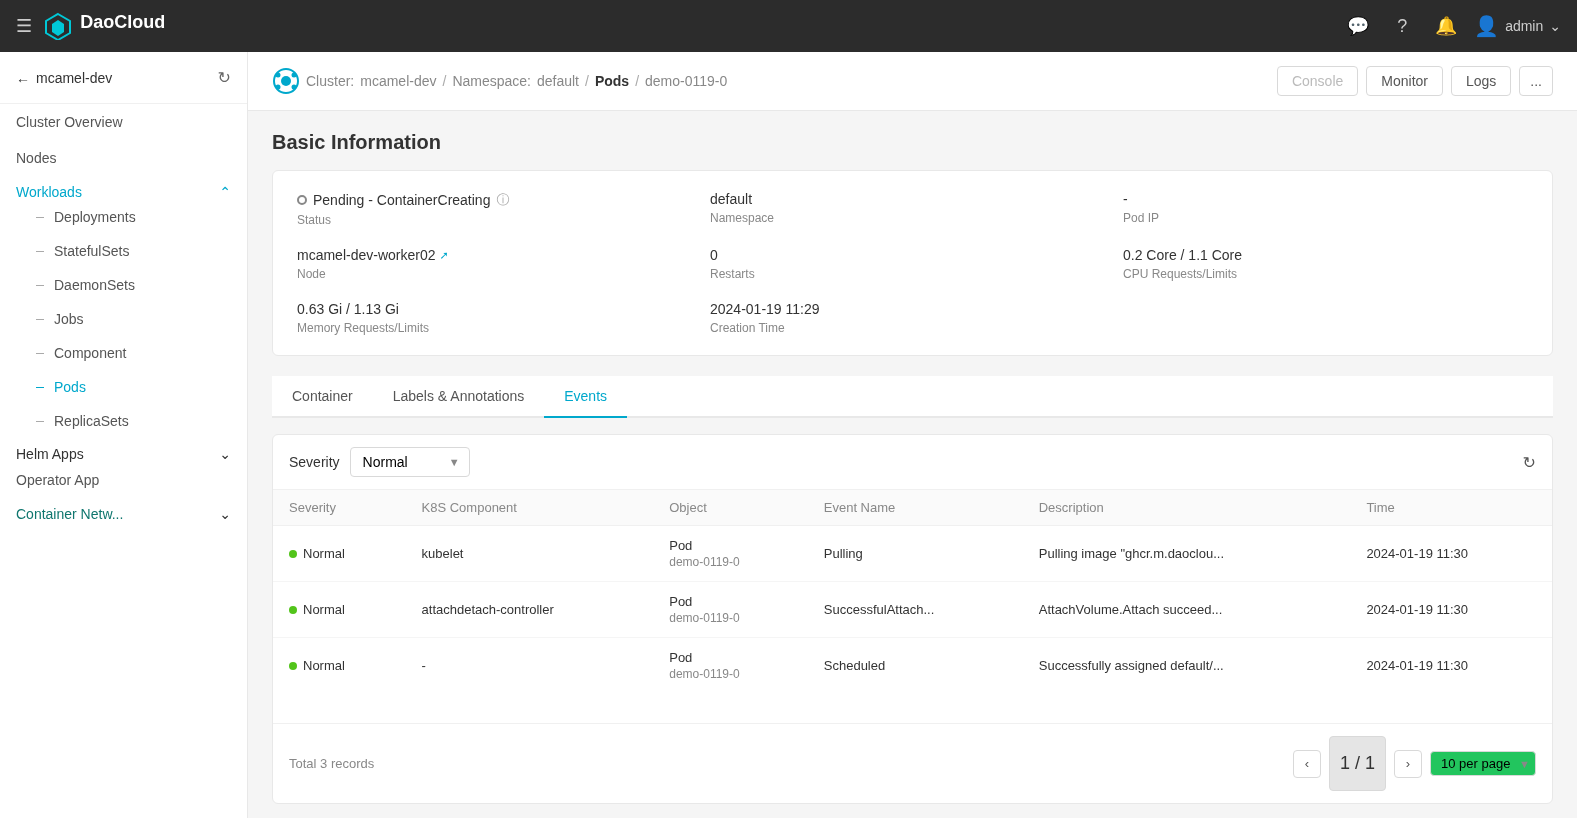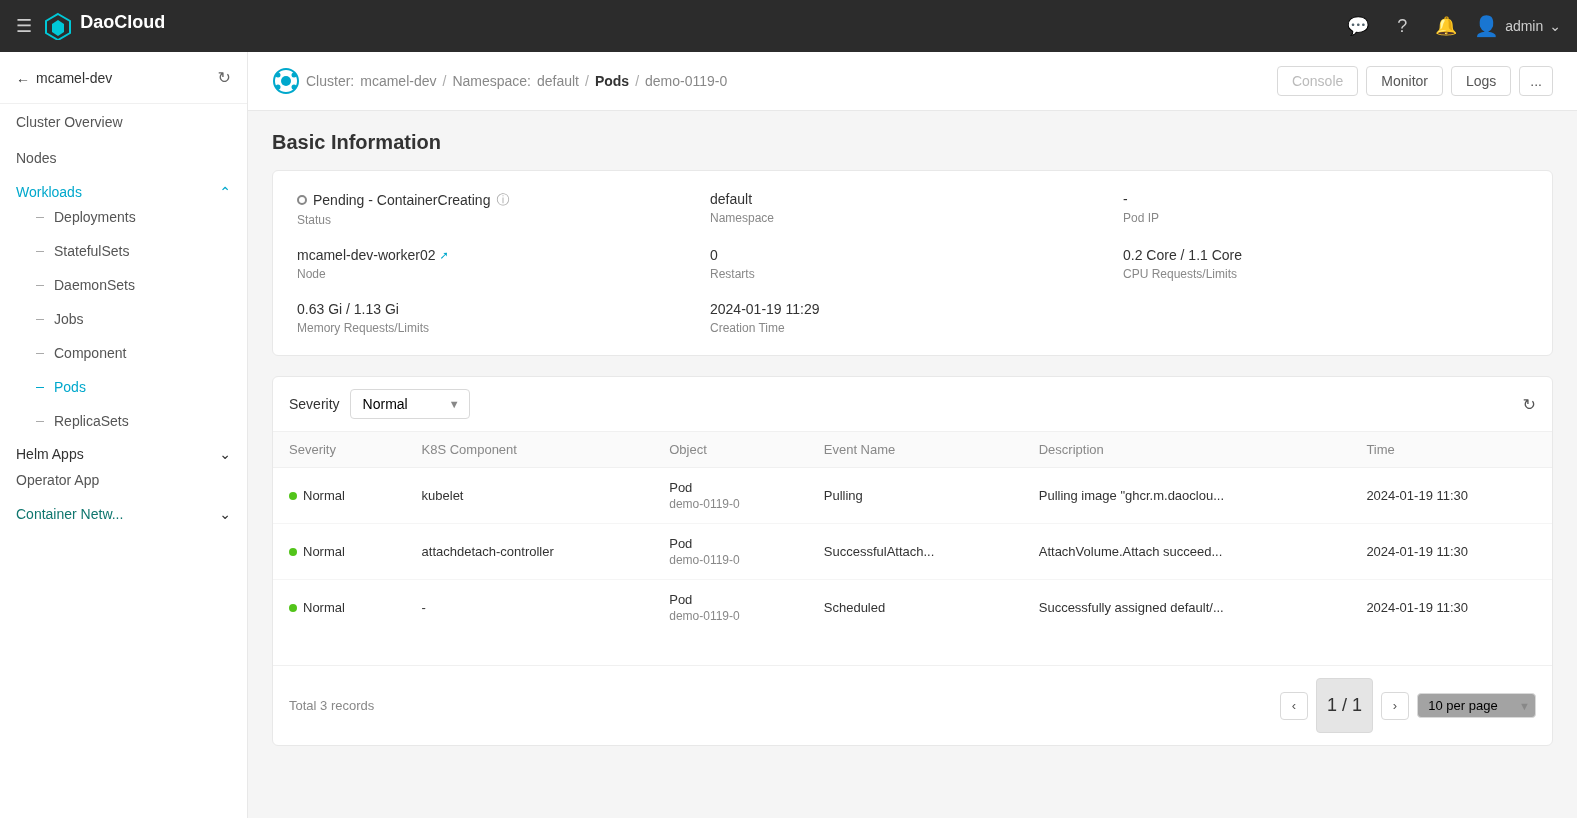--- a/index.html
+++ b/index.html
@@ -274,28 +274,27 @@
     }
     .page-info {
       padding: 16px 10px;
       border: 1px solid #d9d9d9;
       border-radius: 4px;
       font-size: 18px;
       color: #333;
       background: #e5e5e5;
     }
     .per-page-select {
-      padding: 4px 37px 4px 10px;
+      padding: 4px 24px 4px 10px;
       border: 1px solid #d9d9d9;
       border-radius: 4px;
       font-size: 13px;
-      background: #a3a3a3;
+      background: #22c55e;
       appearance: none;
       cursor: pointer;
-      text-align: center;
     }
   </style>
 </head>
 <body>
 
 <div class="top-nav">
   <span class="hamburger">☰</span>
   <div class="top-nav-logo">
     <svg viewBox="0 0 28 28" fill="none">
       <polygon points="14,2 26,9 26,21 14,28 2,21 2,9" fill="none" stroke="#00c8d7" stroke-width="2"></polygon>
@@ -451,20 +450,31 @@
         <div class="info-field">
           <div class="info-value">0.63 Gi / 1.13 Gi</div>
           <div class="info-label">Memory Requests/Limits</div>
         </div>
         <div class="info-field">
           <div class="info-value">2024-01-19 11:29</div>
           <div class="info-label">Creation Time</div>
         </div>
       </div>
 
+      <div class="tabs">
+        <div class="tab">
+          <span>Container</span>
+        </div>
+        <div class="tab">
+          <span>Labels &amp; Annotations</span>
+        </div>
+        <div class="tab active">
+          <span>Events</span>
+        </div>
+      </div>
 
       <div class="events-panel">
         <div class="events-toolbar">
           <div class="severity-filter">
             <span class="severity-label">Severity</span>
             <div class="select-wrap">
               <select class="severity-select">
                 <option>Normal</option>
                 <option>Warning</option>
               </select>

